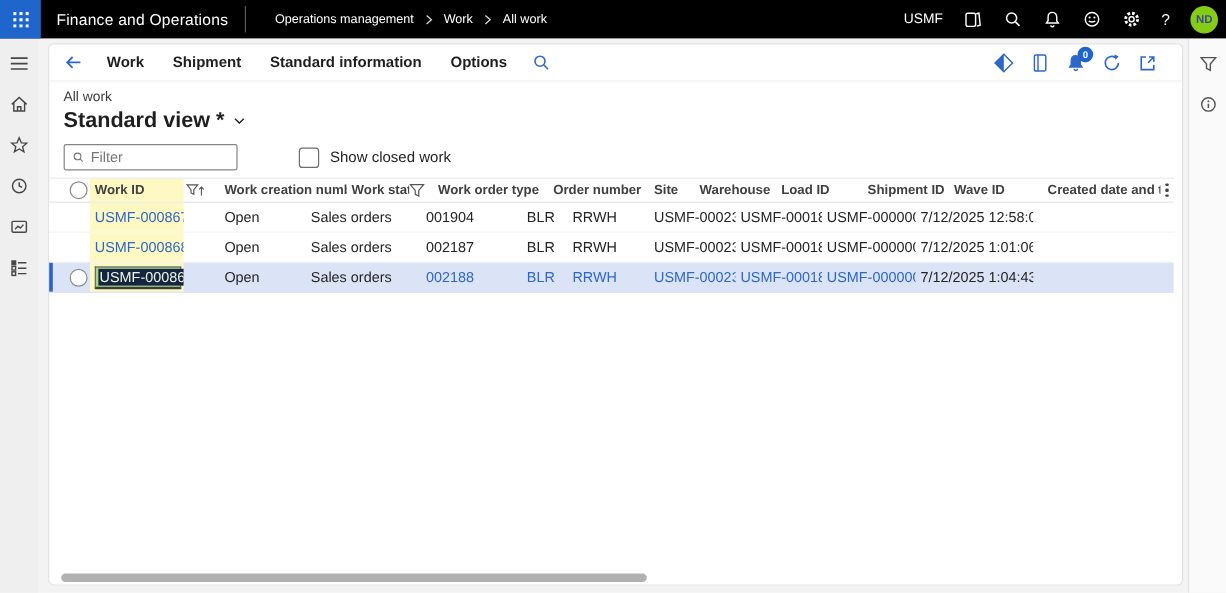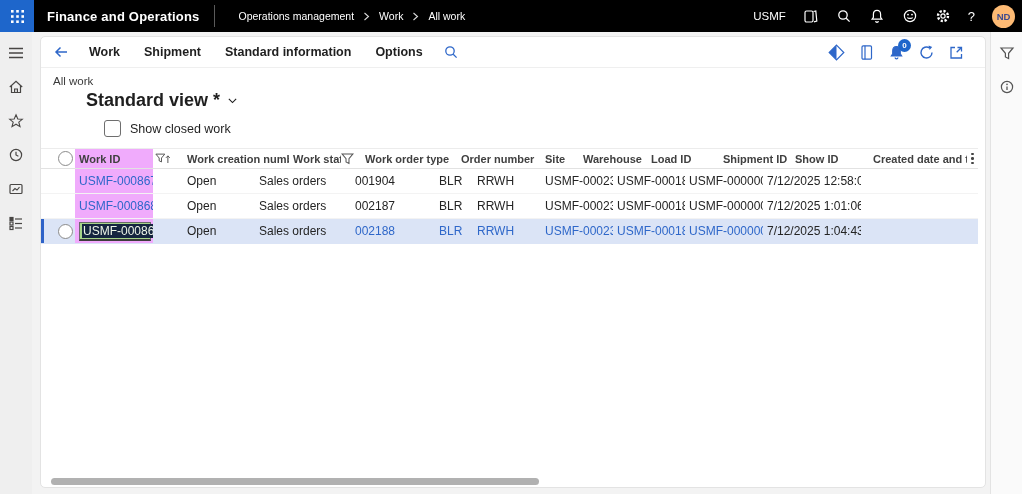--- a/index.html
+++ b/index.html
@@ -3,30 +3,30 @@
 <meta charset="utf-8">
 <style>
   * { margin:0; padding:0; box-sizing:border-box; }
   html,body { width:1022px; height:494px; overflow:hidden; }
   body { font-family:"Liberation Sans","DejaVu Sans",sans-serif; background:#f3f3f3; position:relative; }
   svg { display:block; }
 
   
   .topbar { position:absolute; top:0; left:0; width:1022px; height:32px; background:#000; display:flex; align-items:center; z-index:5; }
   .waffle { width:34px; height:32px; background:#1e66cb; display:flex; align-items:center; justify-content:center; cursor:pointer; }
-  .product { color:#fff; font-size:13px; font-weight:700; margin-left:13px; letter-spacing:.2px; cursor:pointer; }
+  .product { color:#fff; font-size:13px; font-weight:400; margin-left:13px; letter-spacing:.2px; cursor:pointer; }
   .topdiv { width:1px; height:22px; background:#5a5a5a; margin-left:14px; }
   .crumbs { display:flex; align-items:center; gap:9px; margin-left:24px; color:#fff; font-size:10.5px; }
   .crumb { cursor:pointer; }
   .crumb-sep { opacity:.85; margin-top:1px; }
   .top-right { margin-left:auto; display:flex; align-items:center; gap:17px; padding-right:7px; }
   .company { color:#fff; font-size:11.5px; cursor:pointer; }
   .tico { width:16px; height:16px; cursor:pointer; }
   .help { color:#fff; font-size:13px; cursor:pointer; }
-  .avatar { width:23px; height:23px; border-radius:50%; background:#fdba74; color:#3b4a8f; font-size:9.5px; font-weight:700; display:flex; align-items:center; justify-content:center; cursor:pointer; }
+  .avatar { width:23px; height:23px; border-radius:50%; background:#84cc16; color:#3b4a8f; font-size:9.5px; font-weight:700; display:flex; align-items:center; justify-content:center; cursor:pointer; }
 
   
   .leftbar { position:absolute; top:32px; left:0; width:32px; height:462px; background:#efefef; display:flex; flex-direction:column; align-items:center; padding-top:10px; gap:12px; }
   .lico { width:22px; height:22px; display:flex; align-items:center; justify-content:center; cursor:pointer; color:#484644; }
 
   
   .rightbar { position:absolute; top:32px; right:0; width:32px; height:462px; background:#fafafa; border-left:1px solid #e3e3e3; display:flex; flex-direction:column; align-items:center; padding-top:12px; gap:16px; }
   .rico { width:18px; height:18px; display:flex; align-items:center; justify-content:center; cursor:pointer; }
 
   
@@ -36,21 +36,21 @@
   .apane { position:absolute; left:0; top:0; width:100%; height:31px; display:flex; align-items:center; border-bottom:1px solid #efefef; padding-left:11px; }
   .back { width:18px; height:18px; cursor:pointer; margin-right:7px; }
   .tab { font-size:12.5px; font-weight:600; color:#1f1f1f; padding:0 12px; cursor:pointer; }
   .ap-search { width:16px; height:16px; margin-left:8px; cursor:pointer; }
   .ap-right { margin-left:auto; display:flex; align-items:center; gap:13px; padding-right:20px; }
   .aico { width:17px; height:17px; position:relative; cursor:pointer; }
   .badge { position:absolute; top:-5px; right:-6px; min-width:13px; height:13px; border-radius:7px; background:#1e66cb; color:#fff; font-size:8px; font-weight:700; display:flex; align-items:center; justify-content:center; padding:0 2px; }
 
   
   .caption { position:absolute; left:12px; top:38px; font-size:11.5px; color:#3a3a3a; }
-  .viewtitle { position:absolute; left:12px; top:53px; display:flex; align-items:center; gap:6px; cursor:pointer;margin-left:33px; }
+  .viewtitle { position:absolute; left:12px; top:53px; display:flex; align-items:center; gap:6px; cursor:pointer; }
   .viewtitle .t { font-size:18px; font-weight:700; color:#1f1f1f; }
   .filterrow { position:absolute; left:12px; top:83px; display:flex; align-items:center; }
   .filterbox { width:145px; height:22px; border:1px solid #848484; border-radius:2px; display:flex; align-items:center; padding:0 6px; gap:5px; background:#fff; }
   .filterbox input { border:none; outline:none; width:100%; font-size:12px; font-family:inherit; color:#1f1f1f; }
   .filterbox input::placeholder { color:#767676; }
   .checkbox { width:17px; height:17px; border:1px solid #6e6e6e; border-radius:3px; background:#fff; margin-left:51px; cursor:pointer; }
   .cblabel { font-size:12.5px; color:#1f1f1f; margin-left:9px; }
 
   
   .grid { position:absolute; left:0; top:111px; width:937px; }
@@ -58,21 +58,21 @@
   .drow { display:flex; height:25px; align-items:center; font-size:12px; color:#242424; border-bottom:1px solid #f3f3f3; position:relative; background:#fff; }
   .drow.selected { background:#dbe4f6; border-bottom:1px solid #dbe4f6; }
   .accent { position:absolute; left:0; top:0; width:3px; height:100%; background:#2d62c8; }
   .cell { padding-left:4px; overflow:hidden; white-space:nowrap; height:100%; display:flex; align-items:center; }
   .c-sel{width:34px; padding-left:17px;} .c-workid{width:78px;} .c-wfil{width:30px; padding-left:2px;}
   .c-creation{width:106px;} .c-status{width:52px;} .c-sfil{width:20px; padding-left:0;}
   .c-type{width:96px;} .c-order{width:84px;} .c-site{width:38px;} .c-wh{width:68px;}
   .c-load{width:72px;} .c-ship{width:72px;} .c-wave{width:78px;} .c-created{width:98px;}
   .c-dots{width:11px; padding-left:0; justify-content:center;}
   .radio { width:15px; height:15px; border:1px solid #8b8b8b; border-radius:50%; background:#fff; flex:none; cursor:pointer; }
-  .green { background:#f0abfc; }
+  .green { background:#fef9c3; }
   .link { color:#2e67c9; cursor:pointer; }
   .dots { display:flex; flex-direction:column; gap:2px; cursor:pointer; }
   .dots i { width:2.5px; height:2.5px; border-radius:50%; background:#444; }
   .editbox { width:72px; height:19px; border:1px solid #6b6b6b; border-bottom:2px solid #3c3c3c; background:#a6d489; display:flex; align-items:center; padding-left:2px; cursor:text; }
   .seltext { background:#15253f; color:#eef6e8; font-size:12px; padding:0 1px; }
 
   
   .hscroll { position:absolute; left:10px; top:441px; width:488px; height:7px; border-radius:4px; background:#b1b1b1; cursor:pointer; }
 </style>
 </head>
@@ -238,20 +238,27 @@
 
   <div class="caption">All work</div>
   <div class="viewtitle">
     <span class="t">Standard view *</span>
     <svg width="13" height="13" viewBox="0 0 16 16">
         <path d="M3.5 6 L8 10.5 L12.5 6" fill="none" stroke="#1f1f1f" stroke-width="1.4"></path>
       </svg>
   </div>
 
   <div class="filterrow">
+    <div class="filterbox">
+      <svg width="12" height="12" viewBox="0 0 16 16">
+          <circle cx="7" cy="7" r="4.2" fill="none" stroke="#767676" stroke-width="1.4"></circle>
+          <path d="M10.2 10.2 L13.6 13.6" stroke="#767676" stroke-width="1.4"></path>
+        </svg>
+      <input type="text" placeholder="Filter" style="">
+    </div>
     <div class="checkbox"></div>
     <span class="cblabel">Show closed work</span>
   </div>
 
   <div class="grid">
     <div class="hrow">
       <div class="cell c-sel">
           <span class="radio"></span>
         </div>
       <div class="cell c-workid green">Work ID</div>
@@ -267,21 +274,21 @@
         <svg width="13" height="12" viewBox="0 0 14 13">
             <path d="M1 1 H13 L8.6 6.2 V11.2 L5.4 9.7 V6.2 Z" fill="none" stroke="#555" stroke-width="1.1"></path>
           </svg>
       </div>
       <div class="cell c-type">Work order type</div>
       <div class="cell c-order">Order number</div>
       <div class="cell c-site">Site</div>
       <div class="cell c-wh">Warehouse</div>
       <div class="cell c-load">Load ID</div>
       <div class="cell c-ship">Shipment ID</div>
-      <div class="cell c-wave">Show ID</div>
+      <div class="cell c-wave">Wave ID</div>
       <div class="cell c-created">Created date and time</div>
       <div class="cell c-dots">
           <span class="dots">
             <i></i>
             <i></i>
             <i></i>
           </span>
         </div>
     </div>
 

